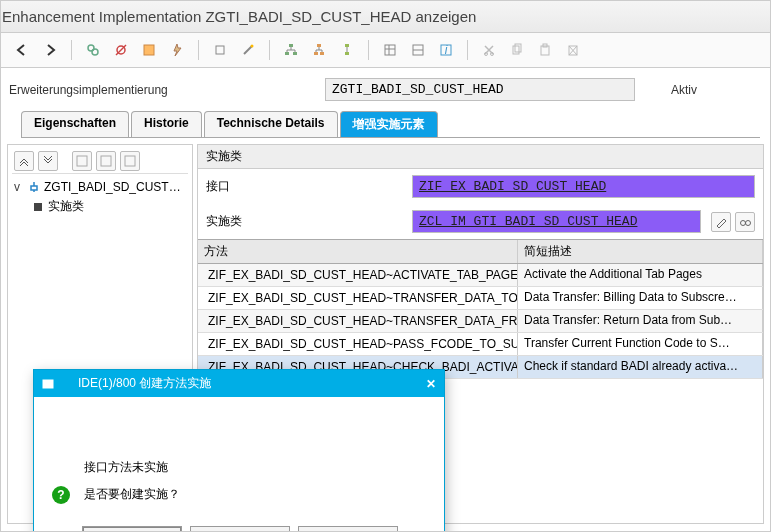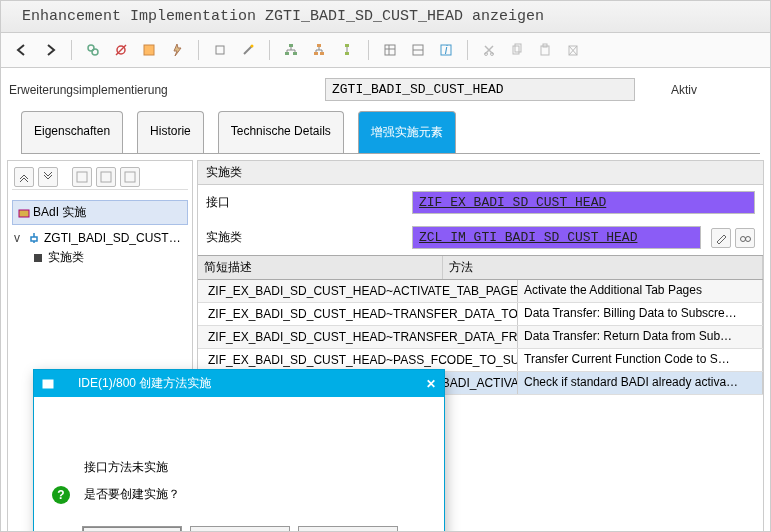--- a/index.html
+++ b/index.html
@@ -1,26 +1,26 @@
 <!DOCTYPE html>
 <html><head>
 <meta charset="utf-8">
 <style>
   * { box-sizing: border-box; margin: 0; padding: 0; font-family: Arial, "Microsoft YaHei", sans-serif; font-size: 12px; }
   body { background: #fff; width: 771px; height: 532px; overflow: hidden; position: relative; border: 1px solid #ccc; }
-  .titlebar { background: linear-gradient(#f5f5f5,#eaeaea); border-bottom: 1px solid #ccc; padding: 7px 21px; font-size: 15px; color: #444; font-family: Liberation Mono, monospace; }
+  .titlebar { background: linear-gradient(#f5f5f5,#eaeaea); border-bottom: 1px solid #ccc; padding: 7px 1px; font-size: 15px; color: #444; }
   .toolbar { display: flex; gap: 6px; padding: 6px 10px; border-bottom: 1px solid #ccc; align-items: center; background: #fafafa; }
   .tb-btn { width: 22px; height: 22px; display: inline-flex; align-items: center; justify-content: center; border: 1px solid transparent; border-radius: 2px; }
   .tb-sep { width: 1px; height: 20px; background: #ccc; margin: 0 4px; }
   .form-row { display: flex; align-items: center; padding: 10px 8px 4px; gap: 16px; }
   .form-label { width: 300px; color: #333; }
   .form-input { width: 310px; border: 1px solid #bfbfbf; background: #f0f0f0; padding: 3px 6px; font-family: "Courier New", monospace; font-size: 13px; }
   .form-status { margin-left: 20px; color: #333; }
   .tabs { display: flex; margin: 6px 10px 0 20px; border-bottom: 1px solid #a8a8a8; }
-  .tab { padding: 12px 12px; background: #f5f5f5; border: 1px solid #a8a8a8; border-bottom: none; margin-right: 14px; border-radius: 4px 4px 0 0; cursor: pointer; }
+  .tab { padding: 4px 12px; background: #f5f5f5; border: 1px solid #a8a8a8; border-bottom: none; margin-right: 2px; border-radius: 4px 4px 0 0; cursor: pointer; font-weight: bold; }
   .tab.active { background: #0da0e6; color: #fff; text-align: center; }
   .workspace { display: flex; height: 380px; margin: 6px 6px 0; }
   .sidebar { width: 186px; border: 1px solid #ccc; padding: 4px; display: flex; flex-direction: column; gap: 4px; }
   .side-tools { display: flex; gap: 4px; padding: 2px; border-bottom: 1px solid #ddd; }
   .side-header { background: #dde7f6; border: 1px solid #a9c0e7; padding: 3px 5px; display: flex; align-items: center; gap: 3px; margin-top: 6px; }
   .tree { padding-left: 2px; }
   .tree-row { display: flex; align-items: center; gap: 4px; padding: 2px 0; }
   .tree-row .toggle { width: 10px; color: #444; cursor: pointer; }
   .tree-child { padding-left: 18px; }
   .main { flex: 1; border: 1px solid #ccc; margin-left: 4px; display: flex; flex-direction: column; }
@@ -212,26 +212,20 @@
           <svg width="12" height="12">
             <rect x="1" y="1" width="10" height="10" fill="none" stroke="#aaa"></rect>
           </svg>
         </span>
       <span class="mini-btn">
           <svg width="12" height="12">
             <rect x="1" y="1" width="10" height="10" fill="none" stroke="#aaa"></rect>
           </svg>
         </span>
     </div>
-    <div class="side-header">
-      <svg width="12" height="12">
-          <rect x="1" y="3" width="10" height="7" fill="#d9b04a" stroke="#a07"></rect>
-        </svg>
-      <span>BAdI 实施</span>
-    </div>
     <div class="tree">
       <div class="tree-row">
         <span class="toggle">v</span>
         <svg width="12" height="12">
             <path d="M6 1 V5 M3 5 H9 V9 H3 Z M6 9 V11" fill="none" stroke="#2a85c7" stroke-width="1.5"></path>
           </svg>
         <span>ZGTI_BADI_SD_CUST…</span>
       </div>
       <div class="tree-row tree-child">
         <svg width="12" height="12">
@@ -260,22 +254,22 @@
         <span class="mini-btn">
             <svg width="12" height="12">
               <circle cx="4" cy="7" r="2.5" fill="none" stroke="#666"></circle>
               <circle cx="9" cy="7" r="2.5" fill="none" stroke="#666"></circle>
             </svg>
           </span>
       </div>
     </div>
     <div class="table">
       <div class="th-row">
+        <div class="th col-method">方法</div>
         <div class="th col-desc">简短描述</div>
-        <div class="th col-method">方法</div>
       </div>
       <div id="tbody">
           <div class="tr">
             <div class="td col-method">
               <span class="marker"></span>
               <span>ZIF_EX_BADI_SD_CUST_HEAD~ACTIVATE_TAB_PAGE</span>
             </div>
             <div class="td col-desc">Activate the Additional Tab Pages</div>
           </div>
           <div class="tr">

